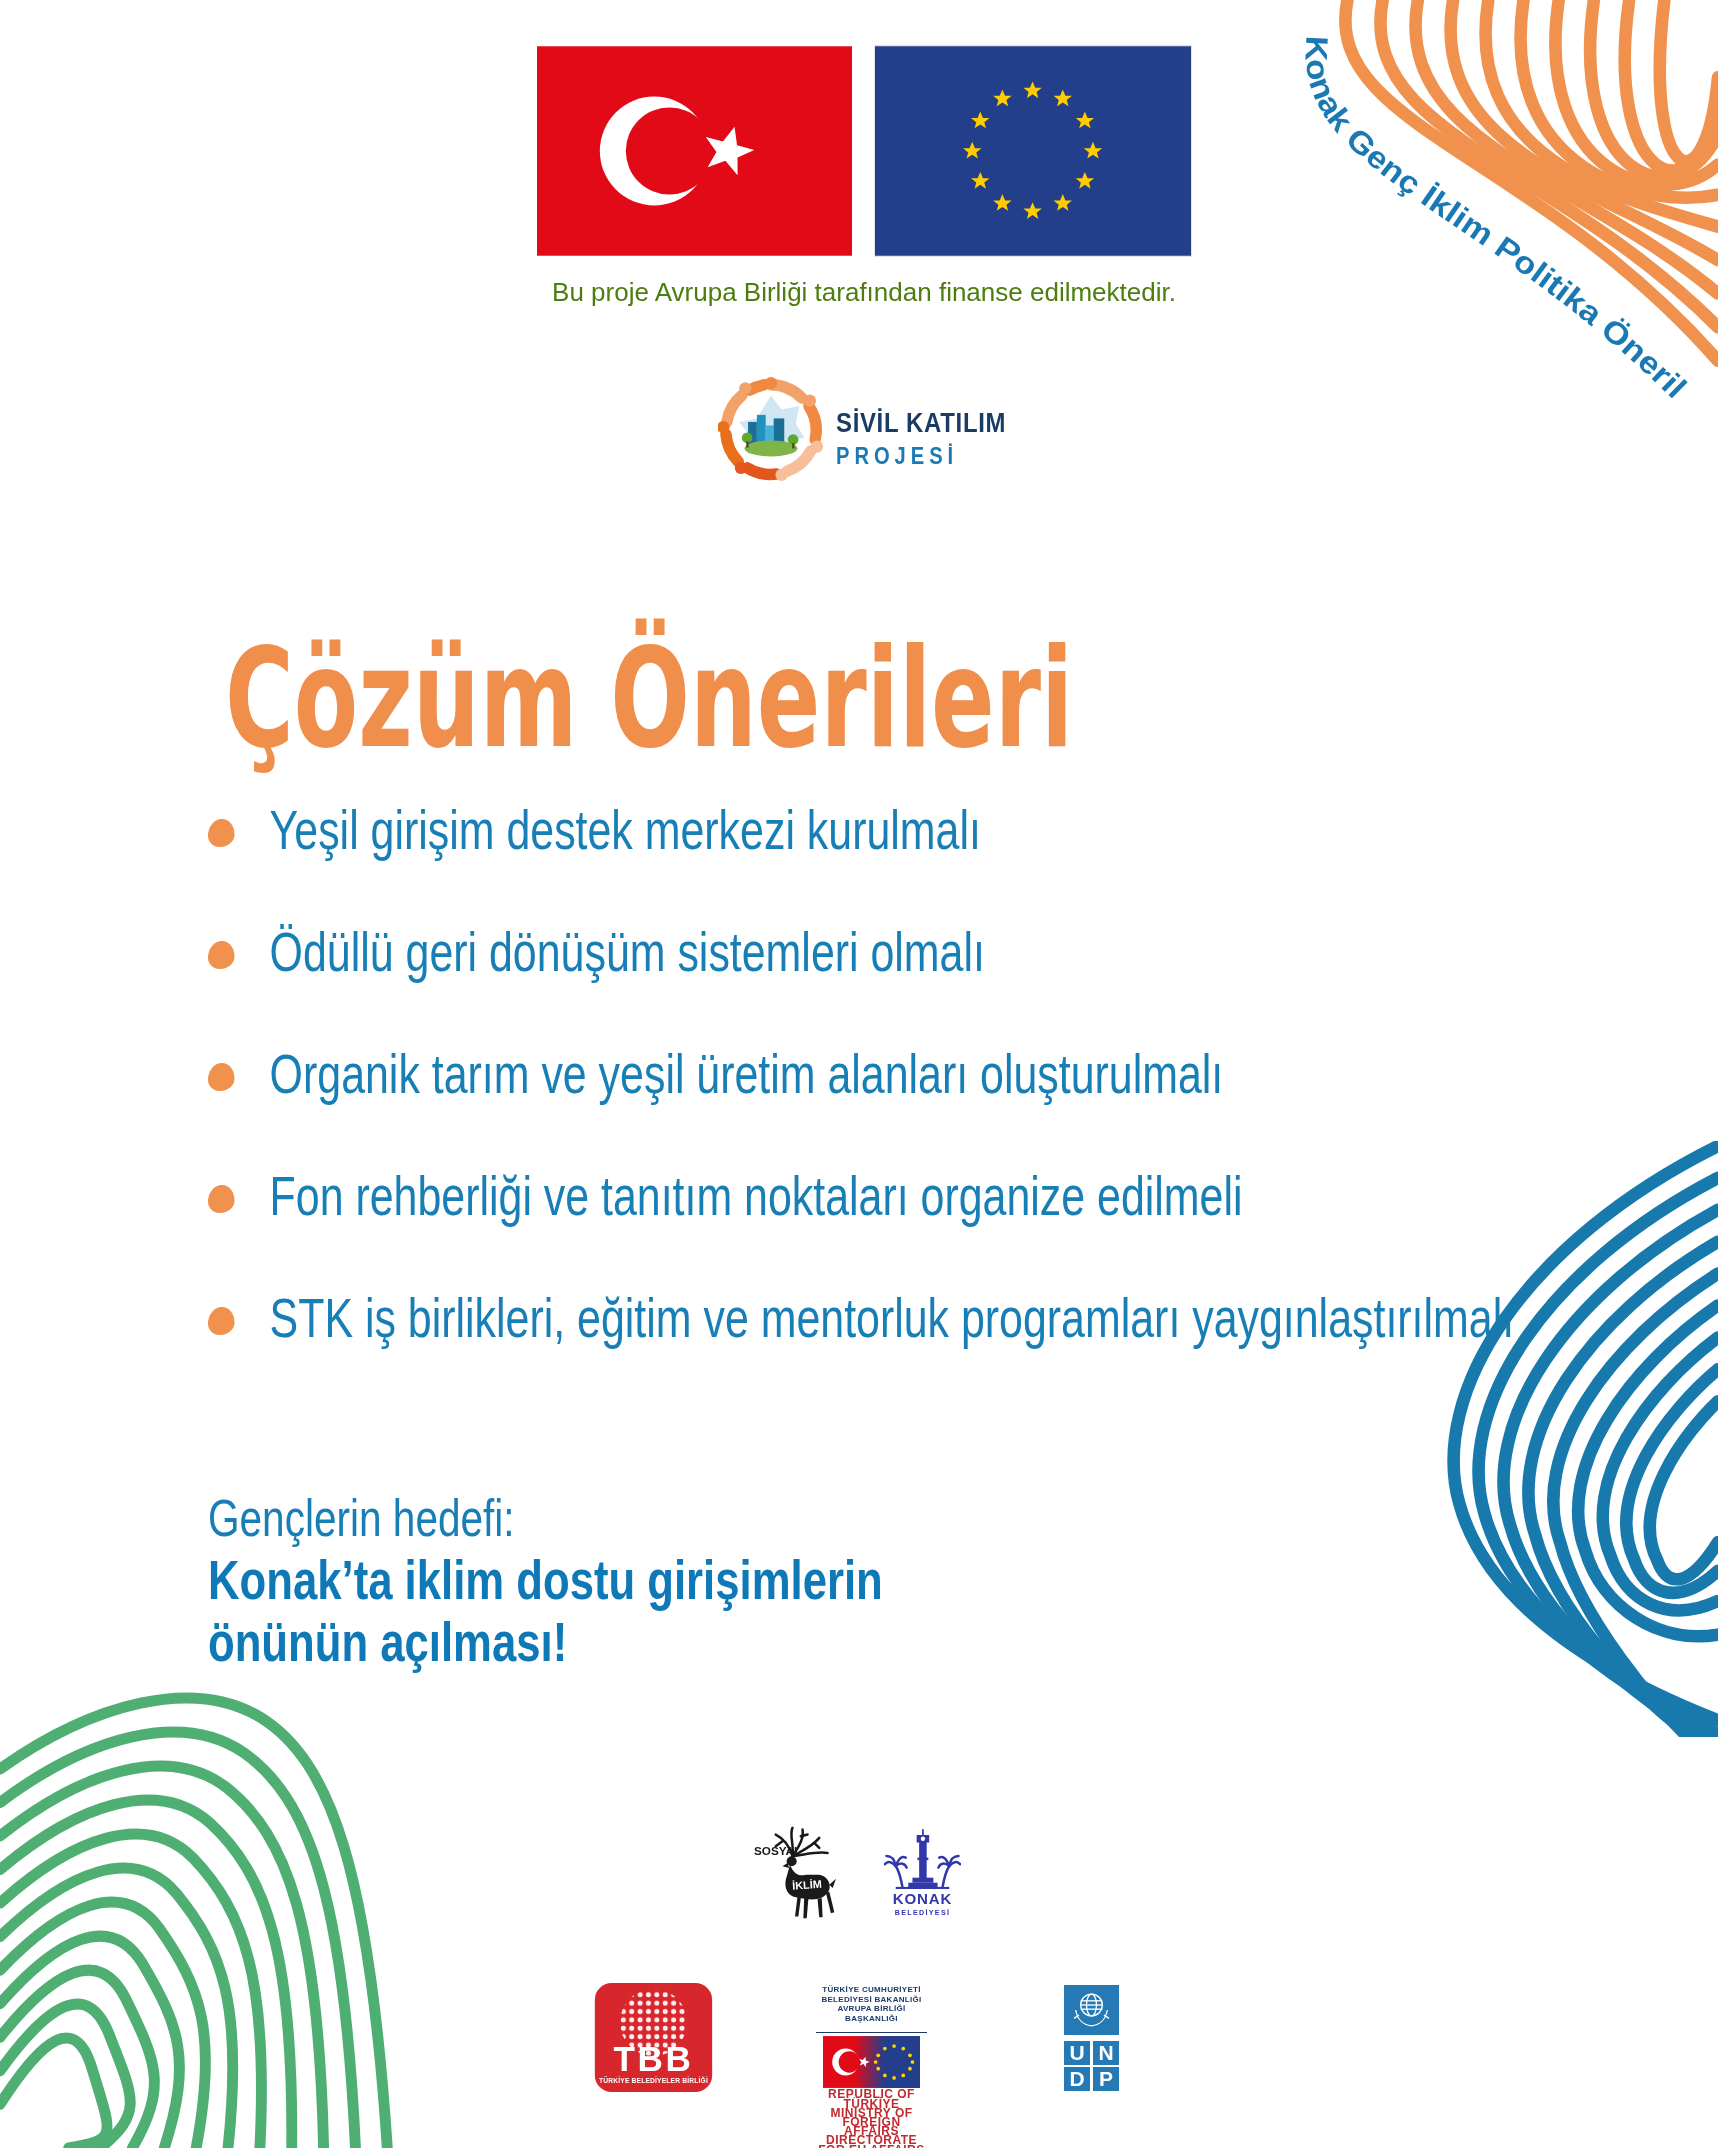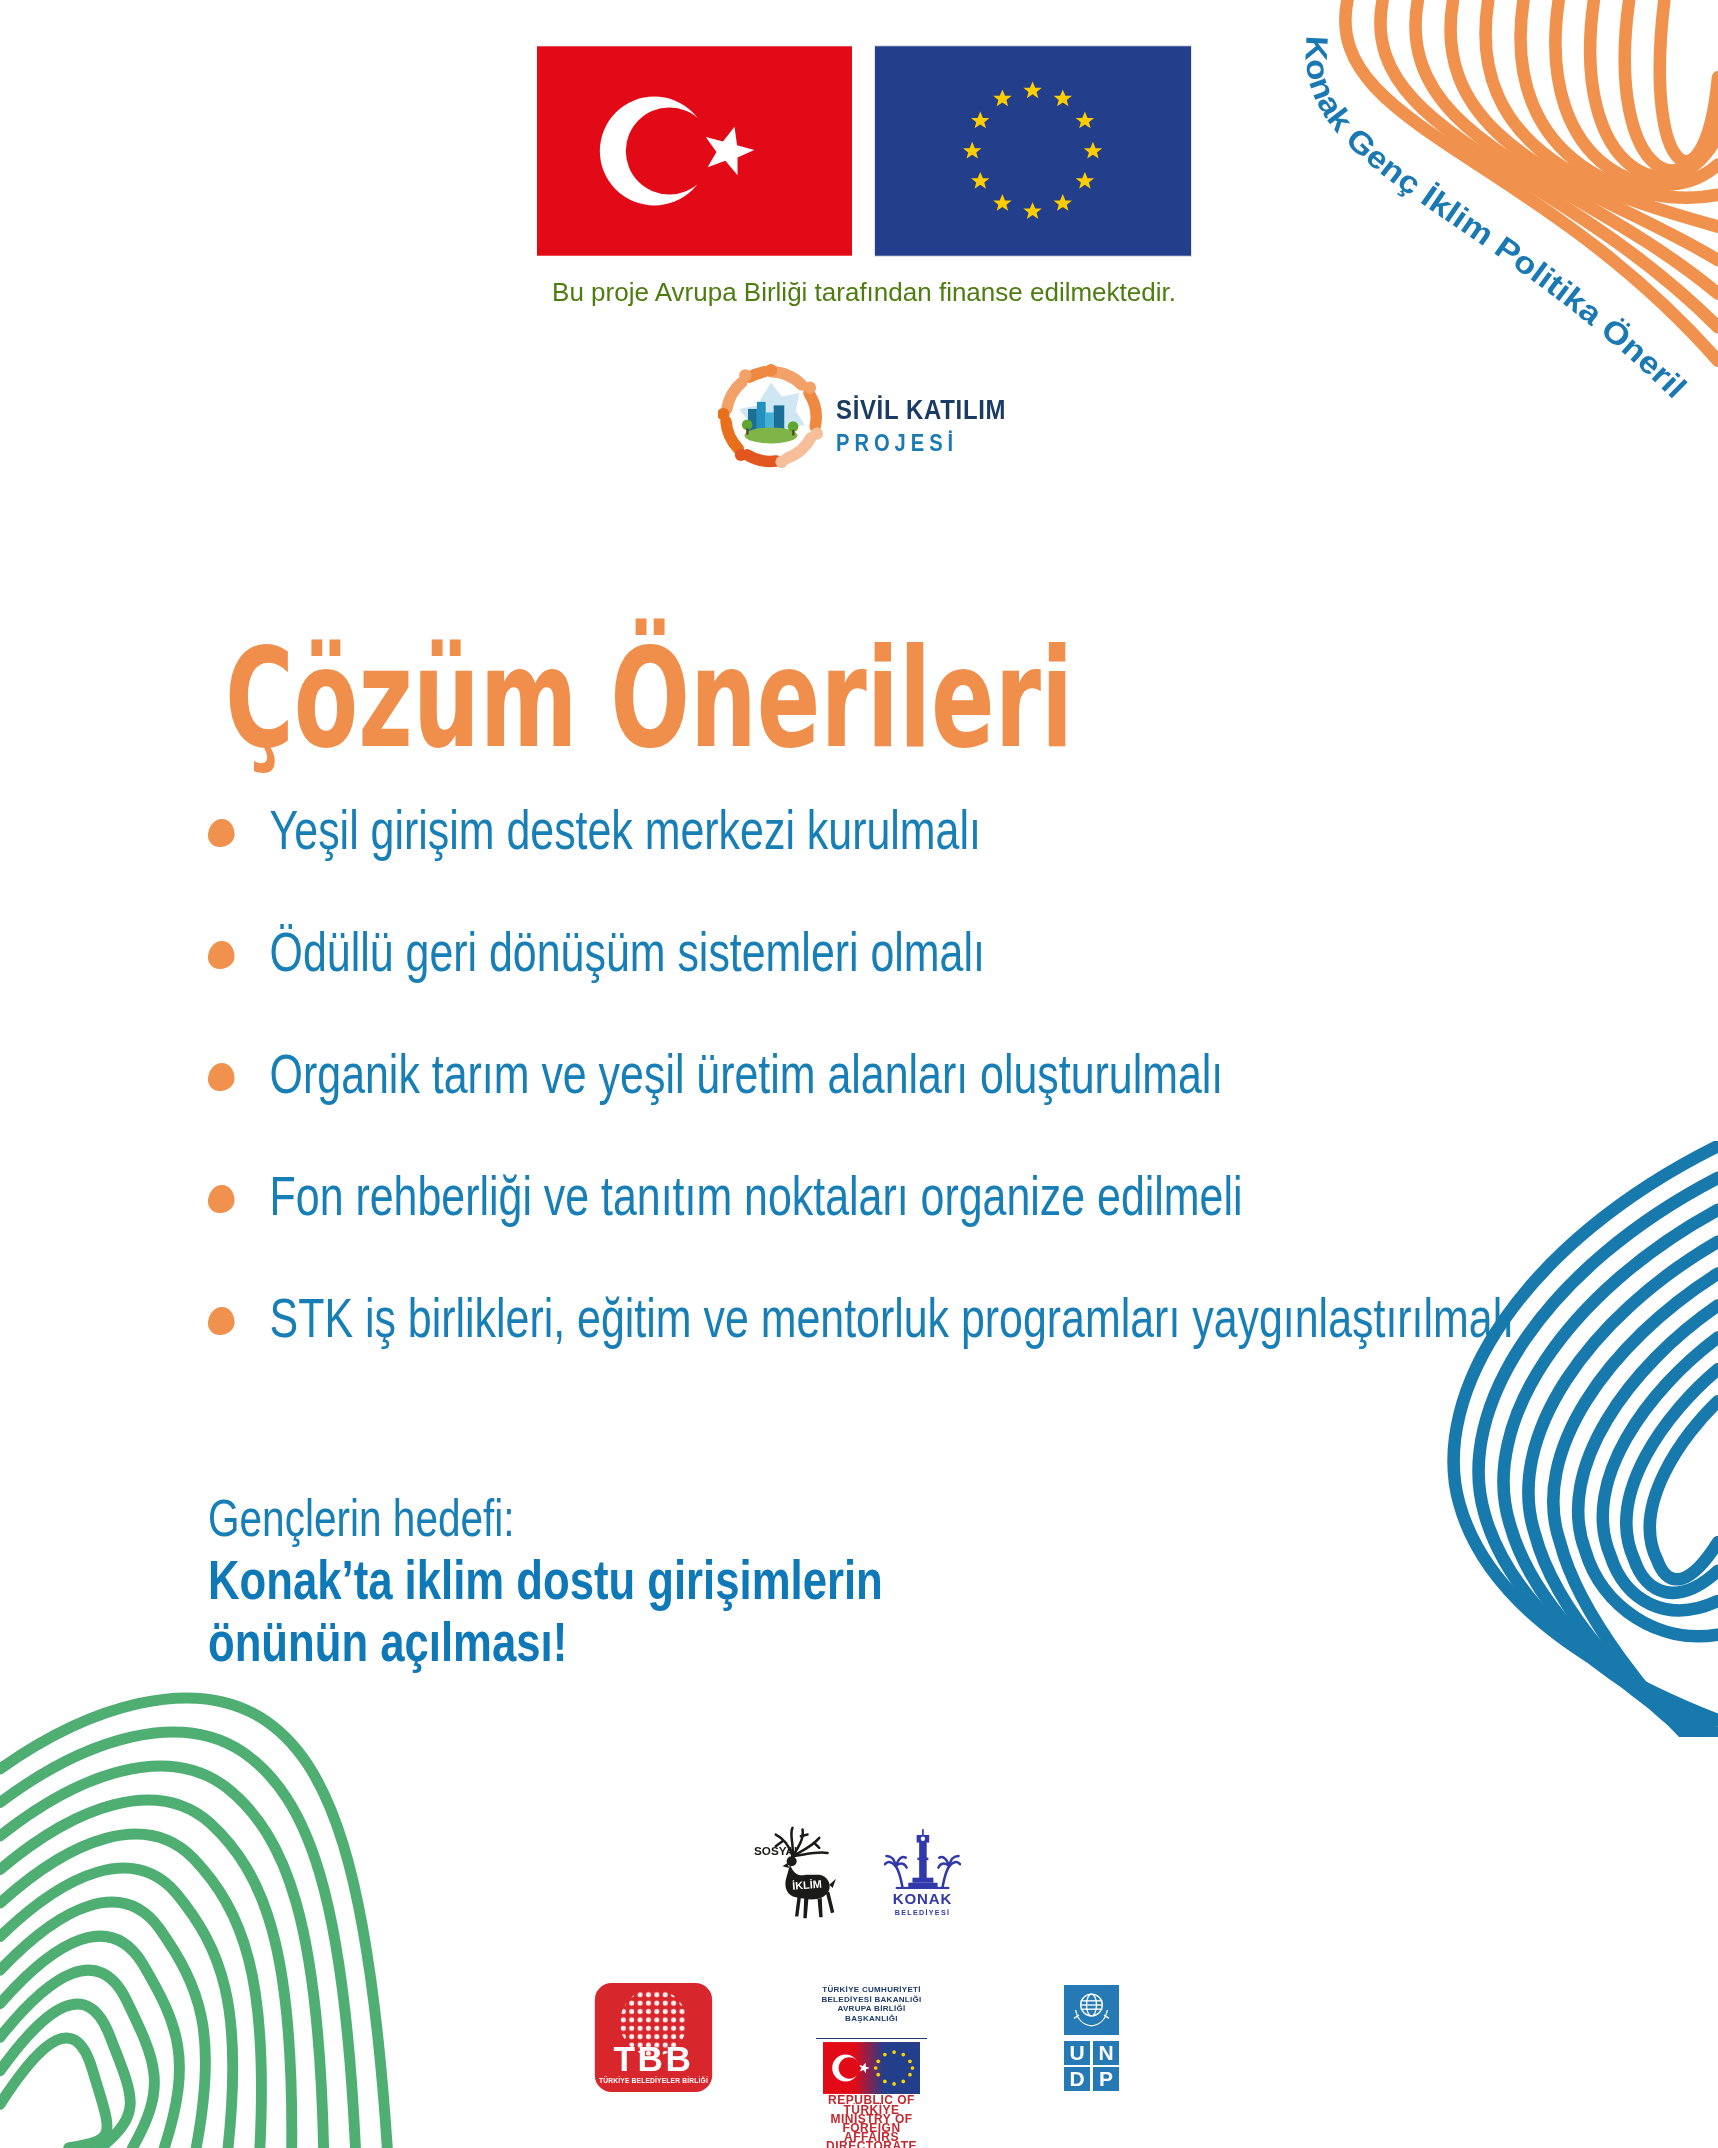--- a/index.html
+++ b/index.html
@@ -11,21 +11,21 @@
 
   
   .flags{left:537px;top:46px;display:flex;}
   .flag-eu{margin-left:22.7px;outline:0.8px solid #e3e3e3;}
   .funding-note{
     left:520px;top:277px;width:688px;text-align:center;
     font-size:26px;color:#4d7c0f;letter-spacing:0px;
   }
 
   
-  .sivil{left:718px;top:363px;display:flex;align-items:flex-start;}
+  .sivil{left:718px;top:376px;display:flex;align-items:flex-start;}
   .sivil-text{margin-left:11.7px;padding-top:30px;transform:scaleX(.84);transform-origin:left top;white-space:nowrap;}
   .sivil-line1{font-size:28.5px;font-weight:bold;color:#1a3c64;letter-spacing:0.8px;}
   .sivil-line2{font-size:24px;font-weight:bold;color:#1b79b4;letter-spacing:5.9px;margin-top:2.5px;}
 
   
   .main-title{
     left:225px;top:618px;white-space:nowrap;
     font-family:"DejaVu Sans",sans-serif;font-weight:bold;
     font-size:138px;color:#f08e4b;
     transform:scaleX(.68);transform-origin:left top;
@@ -47,21 +47,21 @@
   .goal{left:208px;top:1487px;transform:scaleX(.78);transform-origin:left top;white-space:nowrap;}
   .goal-intro{font-size:52px;line-height:62px;color:#177fb6;}
   .goal-strong{font-size:56px;line-height:62px;font-weight:bold;color:#0f79b8;}
 
   
   .deer-logo{left:754px;top:1826px;}
   .konak-logo{left:884px;top:1829px;}
   .tbb-logo{left:594px;top:1982px;}
   .ministry-logo{left:816px;top:1985px;width:111px;text-align:center;}
   .ministry-tr{font-size:8px;font-weight:bold;color:#1c3a6a;line-height:9.6px;letter-spacing:0.3px;}
-  .ministry-tr-last{border-bottom:1.7px solid #1c3a6a;padding-bottom:15px;display:inline-block;}
+  .ministry-tr-last{border-bottom:1.7px solid #1c3a6a;padding-bottom:9px;display:inline-block;}
   .ministry-en{font-size:12px;font-weight:bold;color:#c22a30;line-height:9.2px;letter-spacing:0.5px;}
   .ministry-flag{margin:2.5px auto 2.5px auto;display:block;}
   .undp-logo{left:1064px;top:1985px;width:55px;}
   .undp-grid{display:grid;grid-template-columns:26.4px 26.4px;grid-gap:2.5px;margin-top:2.5px;}
   .undp-cell{width:26.4px;height:24px;background:#2579b5;color:#fff;font-size:21px;font-weight:bold;
     display:flex;align-items:center;justify-content:center;}
 
   
   .corner-orange{right:0;top:0;}
   .corner-green{left:0;top:1670px;}

